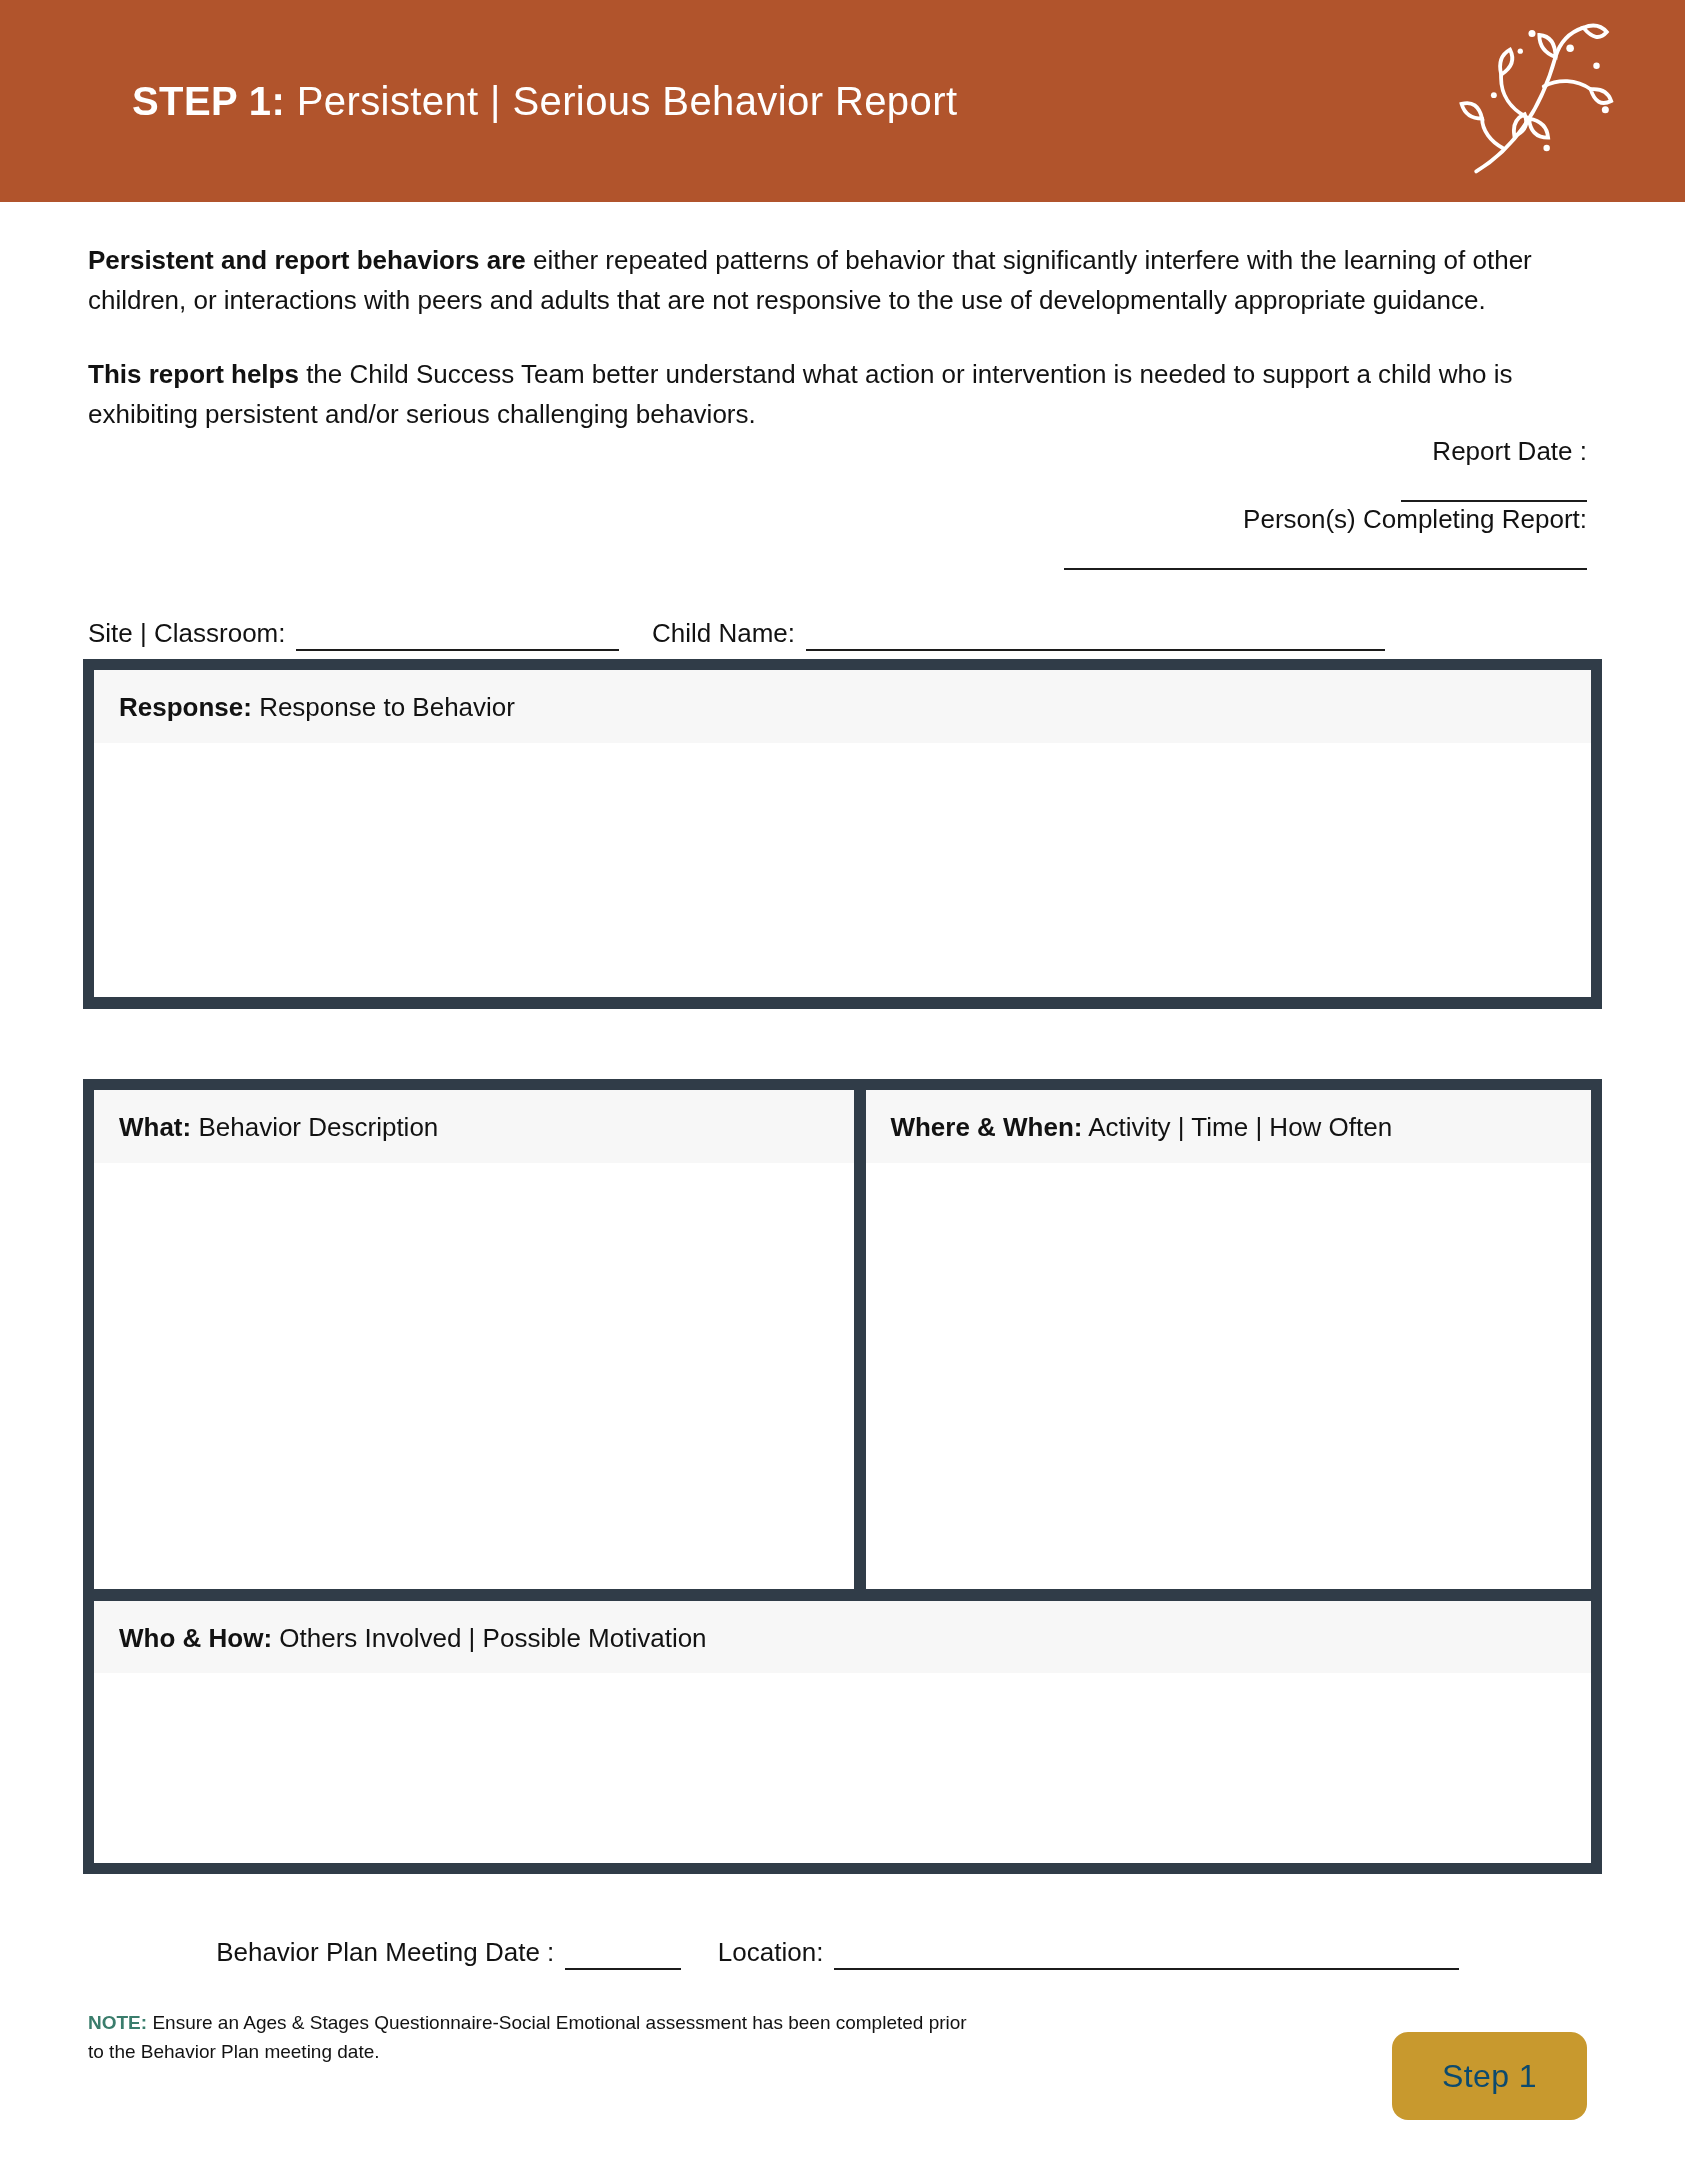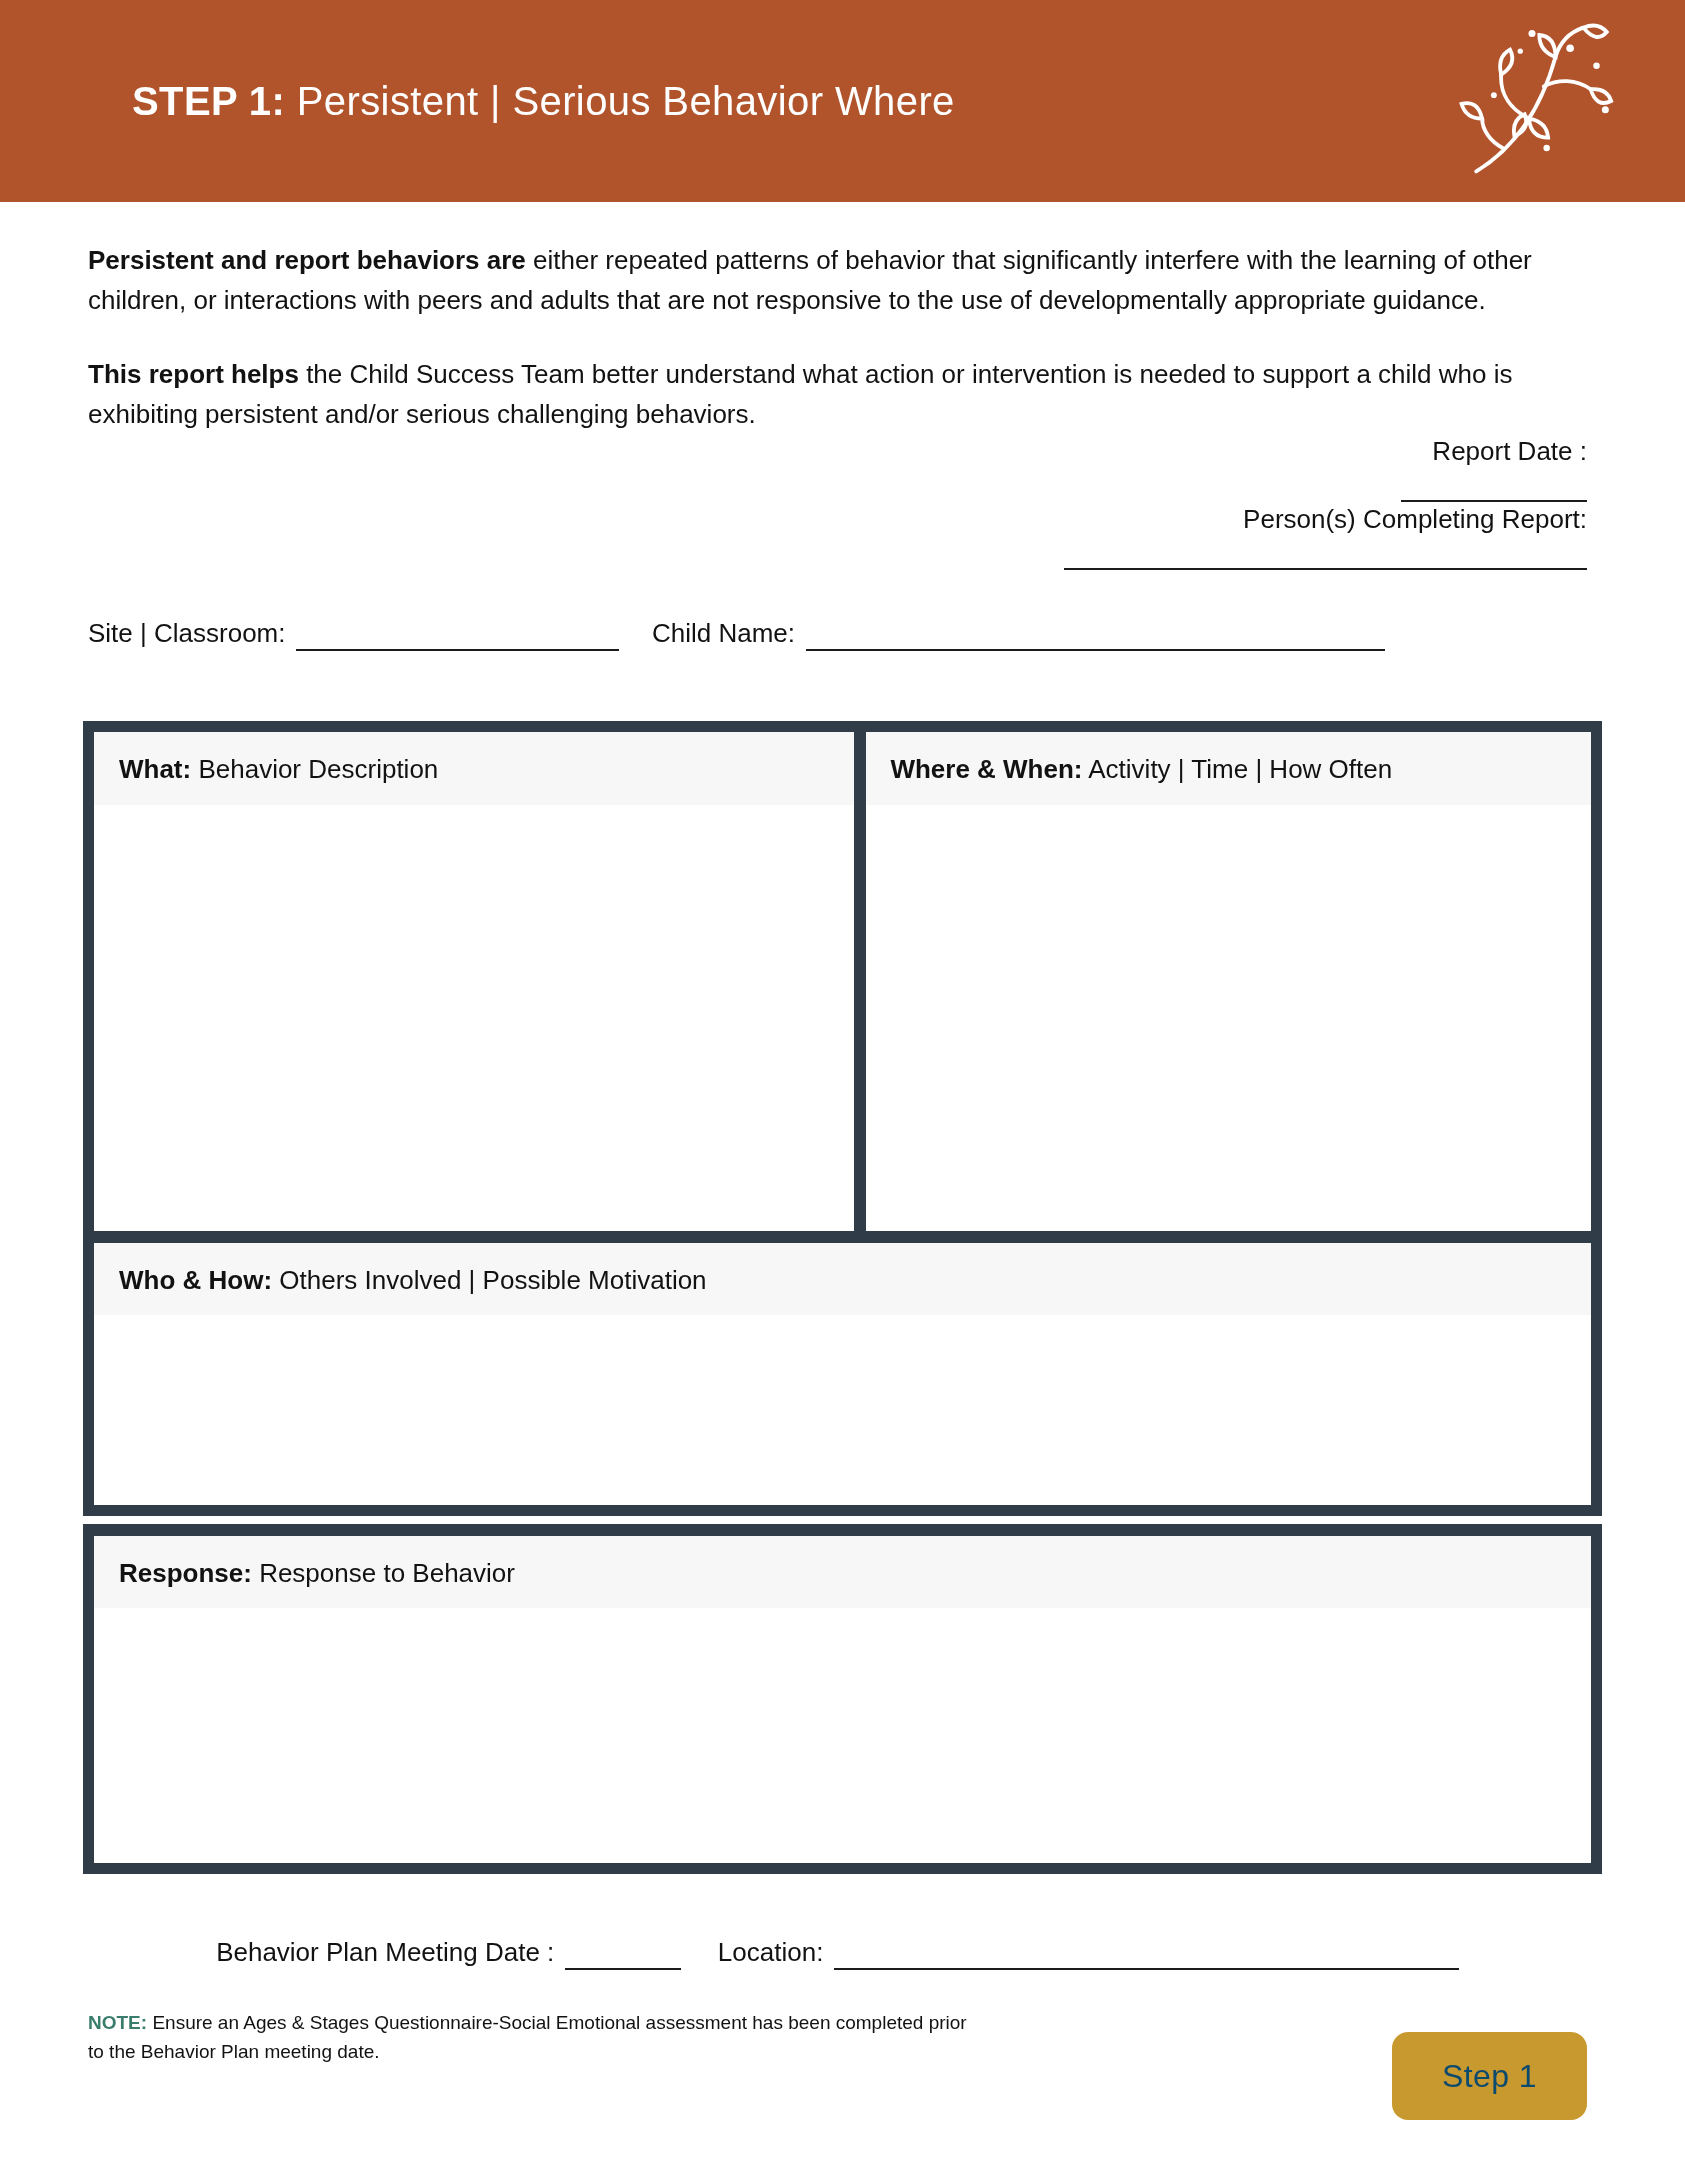--- a/index.html
+++ b/index.html
@@ -69,21 +69,21 @@
     font-size:32px;letter-spacing:0.4px;
   }
 </style>
 </head>
 <body>
 
 <div class="page">
 
   <header class="header">
     <h1>
-      <span class="bold">STEP 1:</span><span> Persistent | Serious Behavior Where</span>
+      <span class="bold">STEP 1:</span><span> Persistent | Serious Behavior Report</span>
     </h1>
     <svg class="plant" viewBox="0 0 120 120" aria-hidden="true">
       <g fill="none" stroke="#ffffff" stroke-width="2.6" stroke-linecap="round">
         <path d="M22 108 C 48 92, 66 66, 76 30"></path>
         <path d="M76 30 C 79 20, 86 13, 95 10"></path>
         <path d="M58 72 C 46 66, 38 56, 39 42"></path>
         <path d="M68 50 C 78 45, 90 45, 100 52"></path>
         <path d="M40 92 C 32 88, 26 80, 26 72"></path>
 
         <path d="M39 42 q -3 -12 6 -17 q 5 10 -6 17 Z"></path>
@@ -120,40 +120,40 @@
     </div>
 
     <div class="field-row row-site">
       <span class="label">Site | Classroom:</span>
       <span class="blank" style="width:323px"></span>
       <span class="label" style="margin-left:33px">Child Name:</span>
       <span class="blank" style="width:579px"></span>
     </div>
   </div>
 
+  <div class="grid-outer response-wrap">
+    <div class="cell cell-response">
+      <div class="cell-header"><strong>Response:</strong><span> Response to Behavior</span></div>
+      <div class="cell-body"></div>
+    </div>
+  </div>
+
   <div class="grid-outer">
     <div class="row-2col">
       <div class="cell cell-what">
         <div class="cell-header"><strong>What:</strong><span> Behavior Description</span></div>
         <div class="cell-body"></div>
       </div>
       <div class="cell cell-where">
         <div class="cell-header"><strong>Where &amp; When:</strong><span> Activity | Time | How Often</span></div>
         <div class="cell-body"></div>
       </div>
     </div>
     <div class="cell cell-who">
       <div class="cell-header"><strong>Who &amp; How:</strong><span> Others Involved | Possible Motivation</span></div>
-      <div class="cell-body"></div>
-    </div>
-  </div>
-
-  <div class="grid-outer response-wrap">
-    <div class="cell cell-response">
-      <div class="cell-header"><strong>Response:</strong><span> Response to Behavior</span></div>
       <div class="cell-body"></div>
     </div>
   </div>
 
   <div class="content">
 
     <div class="field-row row-meeting">
       <span class="label">Behavior Plan Meeting Date :</span>
       <span class="blank" style="width:116px"></span>
       <span class="label" style="margin-left:37px">Location:</span>

